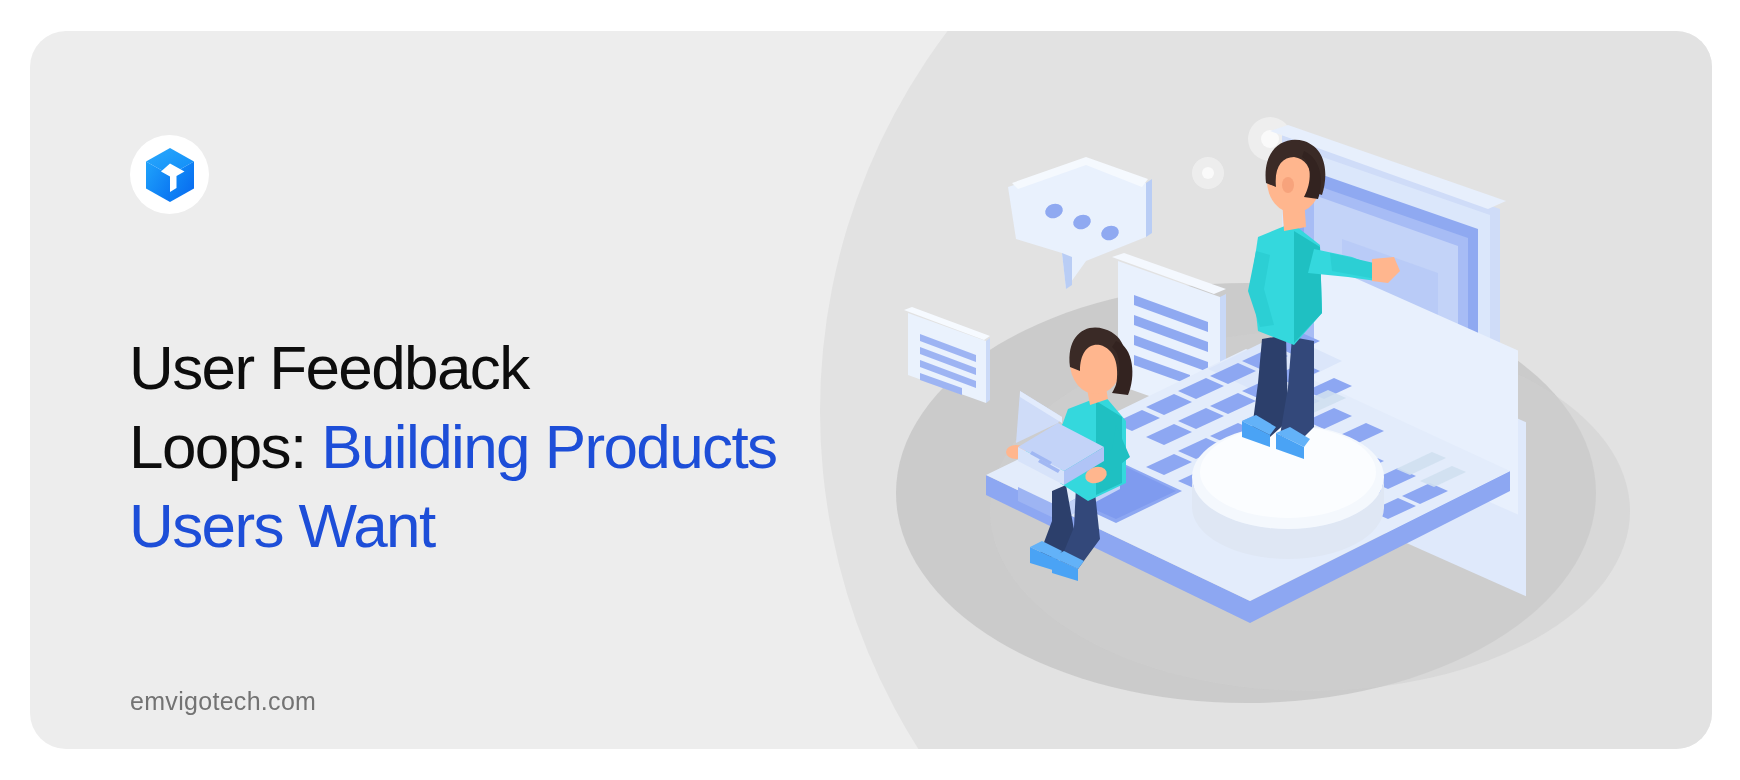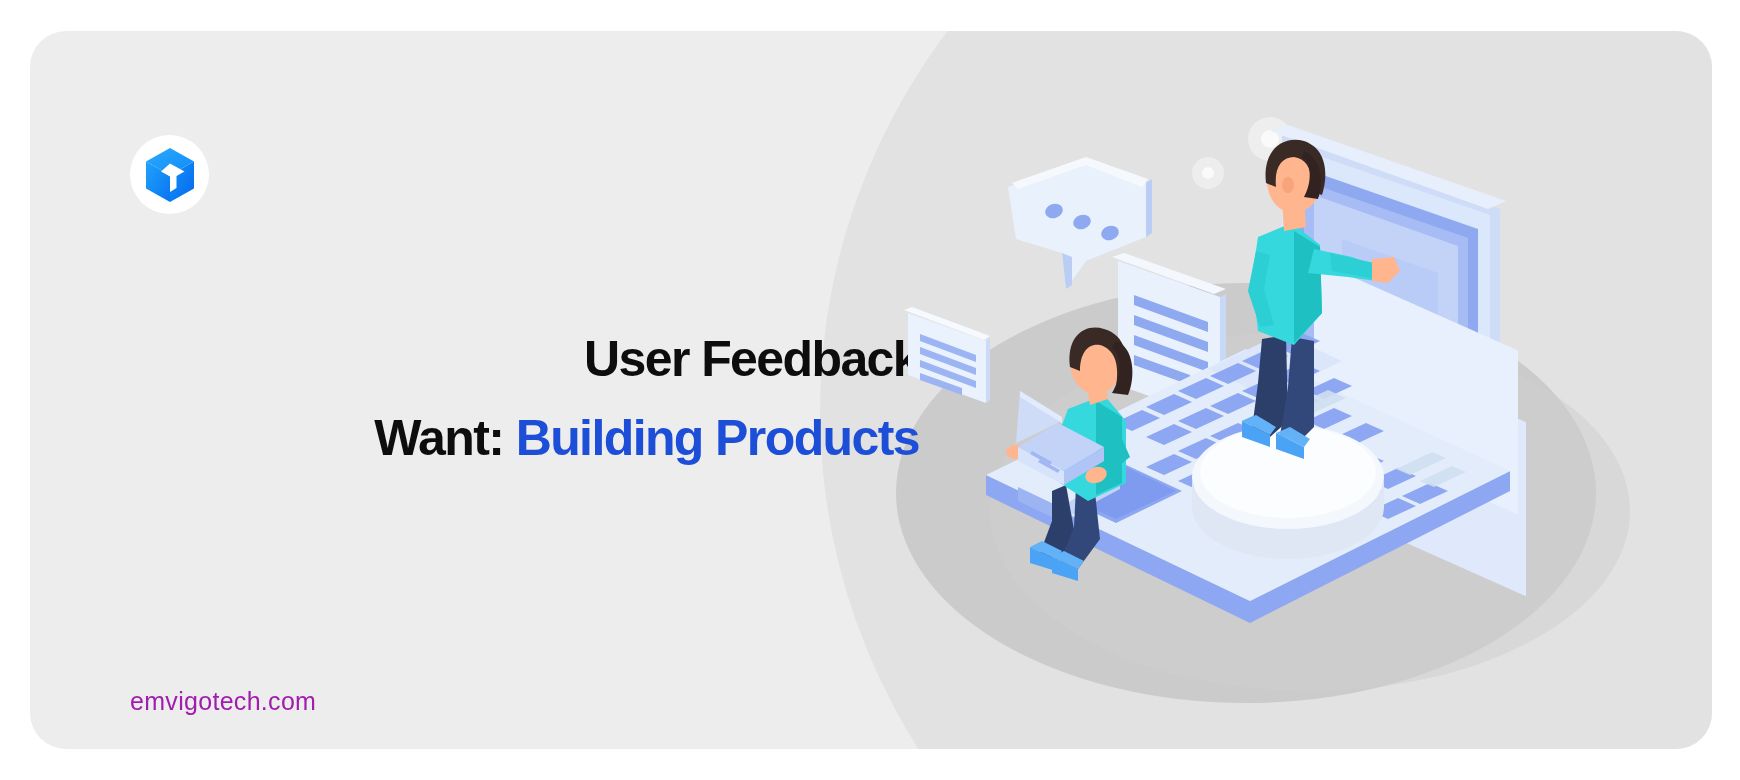--- a/index.html
+++ b/index.html
@@ -78,37 +78,36 @@
     justify-content: center;
   }
   #logo svg { display:block; }
 
   
   #headline {
     position: absolute;
     left: 99px;
     top: 255px;
     width: 790px;
-    font-size: 50px;
+    font-size: 62px;
     line-height: 79px;
-    font-weight: 700;
+    font-weight: 400;
     letter-spacing: -1.6px;
     color: #0d0d0d;
-    text-align: right;
   }
   #headline .accent { color: #1d4ed8; }
 
   
   #site-url {
     position: absolute;
     left: 100px;
     top: 656px;
     font-size: 25px;
     letter-spacing: .3px;
-    color: #a21caf;
+    color: #737373;
     font-weight: 400;
   }
 
   
   #illustration {
     position: absolute;
     left: 860px;
     top: 60px;
     width: 640px;
     height: 600px;
@@ -150,22 +149,23 @@
 
           <path d="M49 14.5 L49 41.5 L25 55 L25 28 Z" fill="url(#cubeR)"></path>
 
           <path d="M25 16.5 L39.5 24.5 L31.5 29 L31.5 41 L25 45 L25 29.5 L16 24.6 Z" fill="#ffffff"></path>
         </svg>
       </span>
     </div>
 
     <h1 id="headline">
       <span>User Feedback</span><br>
-      <span>Want:</span>
+      <span>Loops:</span>
       <span class="accent">Building Products</span><br>
+      <span class="accent">Users Want</span>
     </h1>
 
     <div id="site-url">emvigotech.com</div>
 
     <div id="illustration">
       <svg width="640" height="600" viewBox="0 0 640 600" aria-hidden="true">
 
         <g>
           <circle cx="380" cy="48" r="22" fill="#f2f2f2" opacity=".75"></circle>
           <circle cx="380" cy="48" r="9" fill="#fafafa"></circle>

